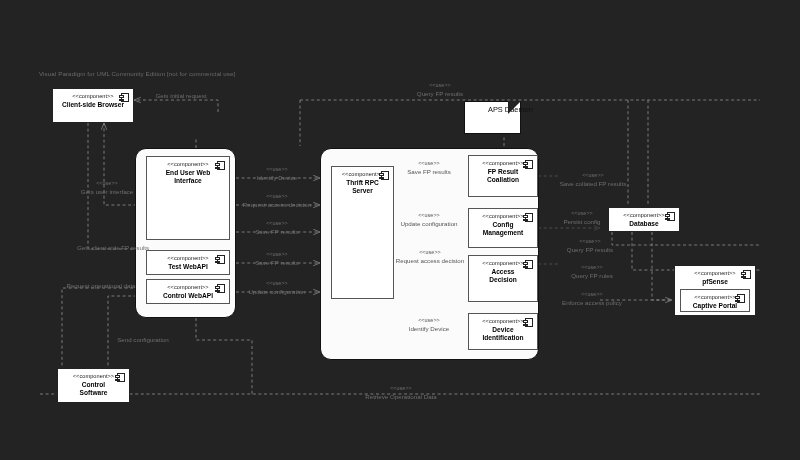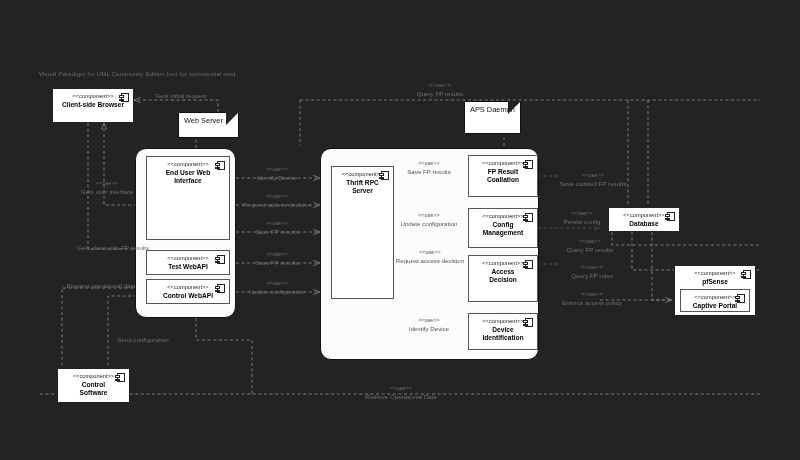--- a/index.html
+++ b/index.html
@@ -34,21 +34,21 @@
 
   
   .note{
     position:absolute;
     background:#ffffff;
     border:1.1px solid #111;
     box-sizing:border-box;
   }
   .note .note-label{
     position:absolute;
-    left:5px;top:3px;
+    left:23px;top:3px;
     font-size:7.4px;
     color:#111;
     white-space:nowrap;
   }
   .note .fold{
     position:absolute;
     right:-1px;top:-1px;
     width:0;height:0;
     border-left:13px solid #232323;
     border-bottom:13px solid transparent;
@@ -194,24 +194,20 @@
     <g stroke="#8a8a8a" stroke-width="0.85" fill="none" stroke-dasharray="3,2.6">
       <path d="M600,300 L672,300" marker-end="url(#ah-dark)"></path>
     </g>
   </svg>
 
   <div class="watermark">Visual Paradigm for UML Community Edition [not for commercial use]</div>
 
   <div class="container-box" style="left:135px;top:148px;width:101px;height:170px;"></div>
   <div class="container-box" style="left:320px;top:148px;width:219px;height:212px;"></div>
 
-  <div class="note" style="left:178px;top:112px;width:61px;height:26px;">
-    <span class="note-label">Web Server</span>
-    <span class="fold"></span>
-  </div>
 
   <div class="note" style="left:464px;top:101px;width:57px;height:33px;">
     <span class="note-label">APS Daemon</span>
     <span class="fold"></span>
   </div>
 
   <div class="component" style="left:52px;top:88px;width:82px;height:35px;">
     <span class="stereo">&lt;&lt;component&gt;&gt;</span>
     <span class="cname">Client-side Browser</span>
     <span class="comp-icon"></span>

